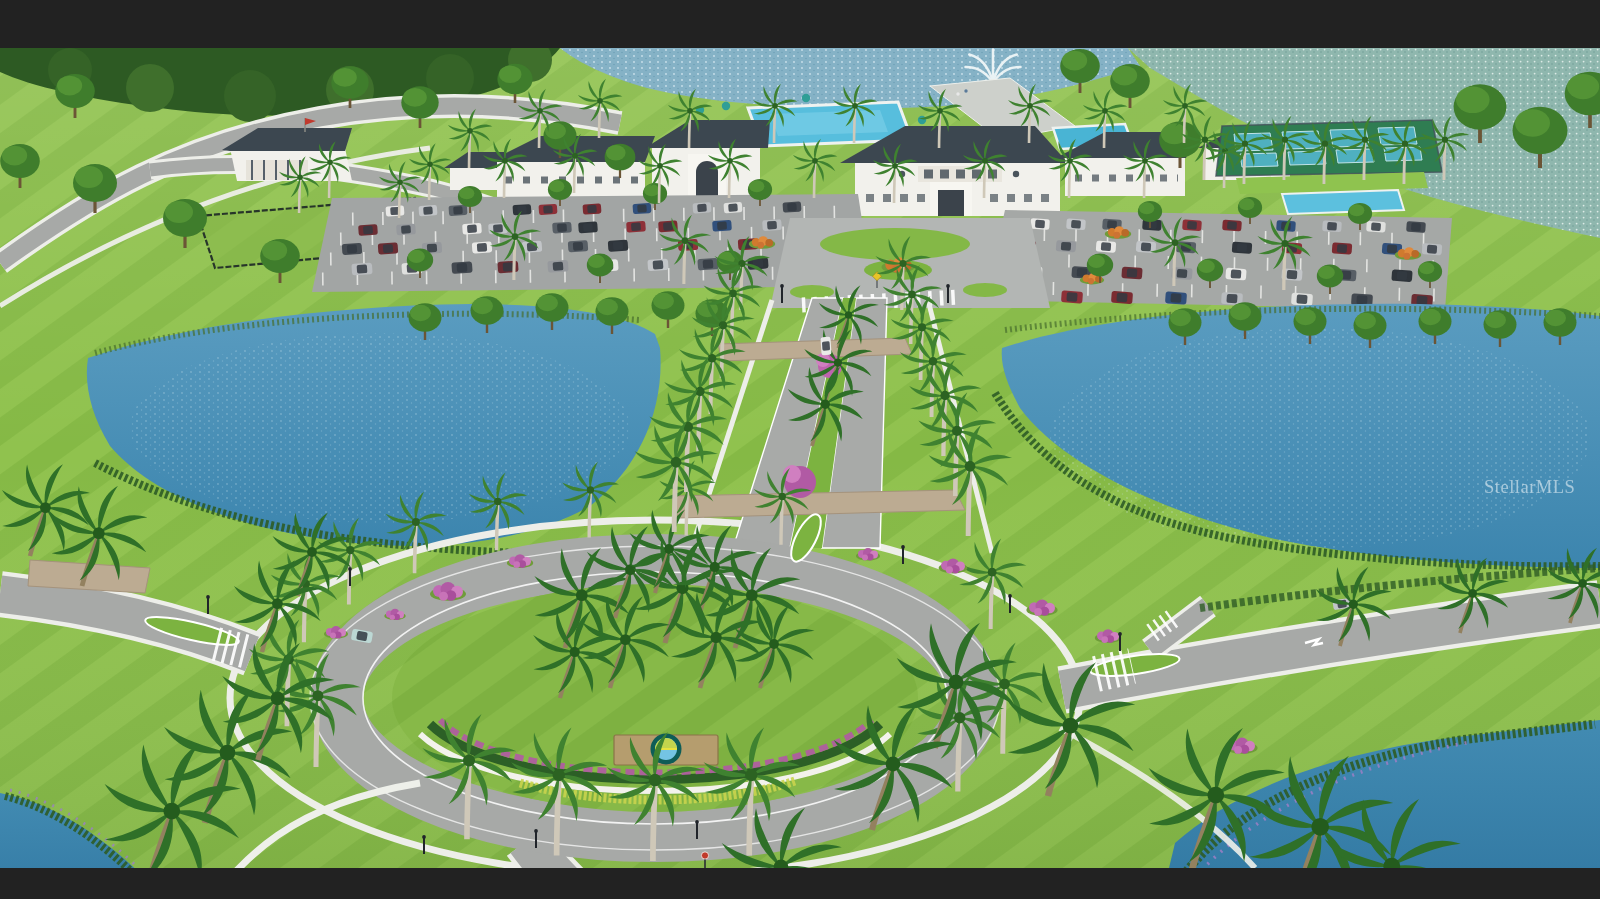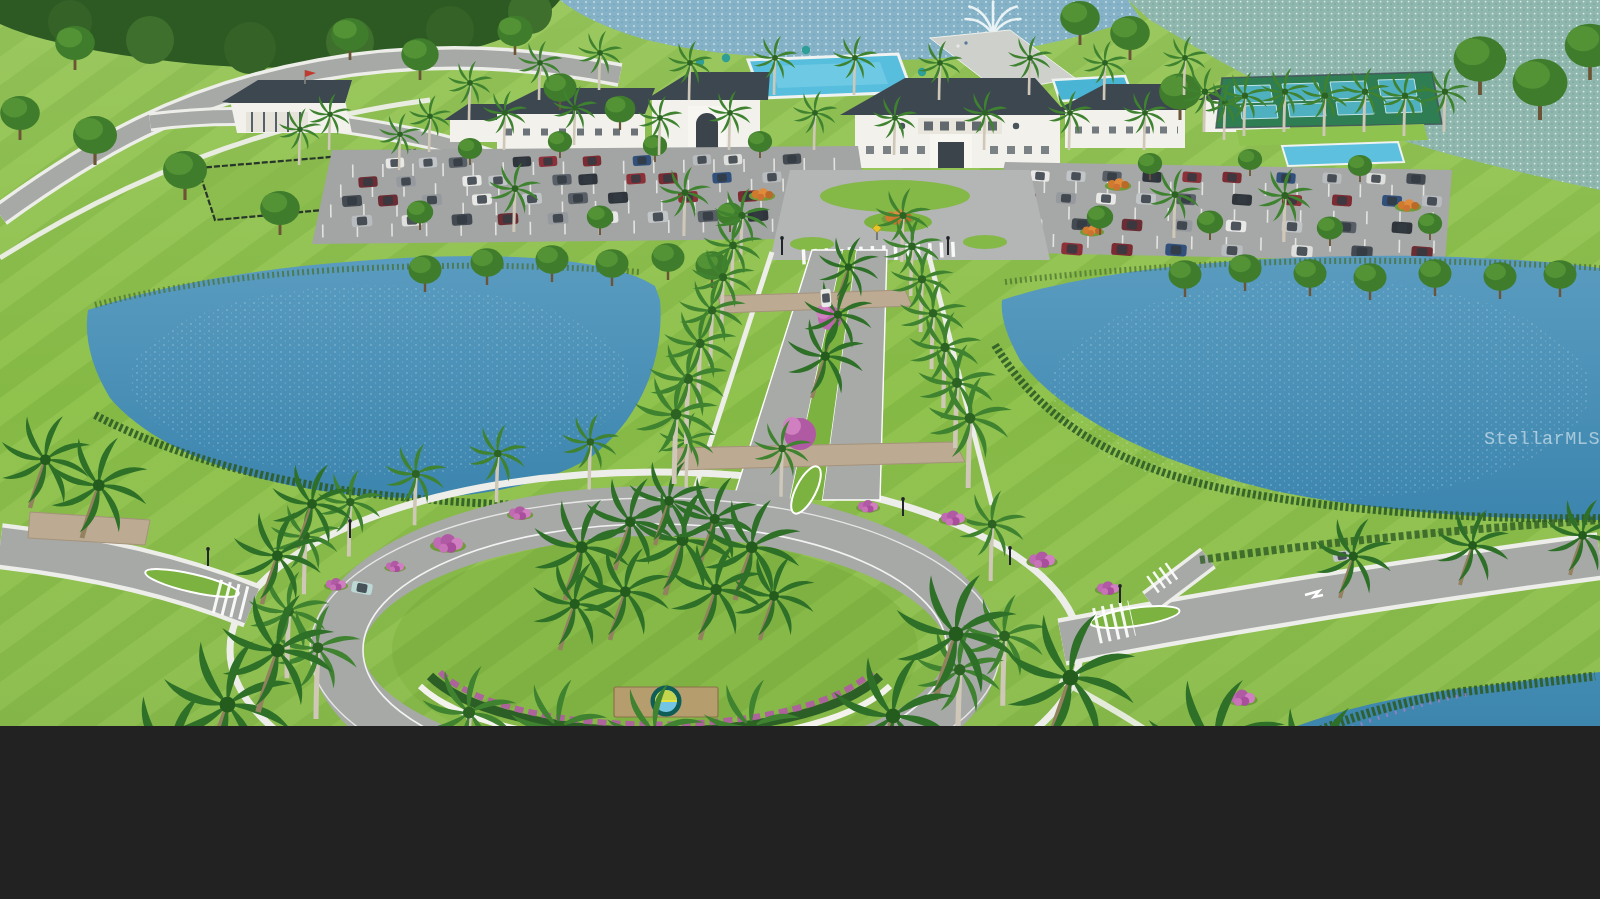--- a/index.html
+++ b/index.html
@@ -1,17 +1,17 @@
 <!DOCTYPE html>
 <html style="--grass: #8cbd4a; --grass-dark: #6da036; --forest: #2d5a23; --water-main: #4a90b6; --water-deep: #2f78a3; --water-shimmer: #8fb7ae; --road: #a7a9a7; --sidewalk: #edeee9; --paver: #bcab92; --roof: #3c4750; --wall-white: #f2f1ec; --pool: #57bedd; --flower-pink: #bf64ae; --flower-orange: #d07a2e; --flower-purple: #9b7fc4; --monument-tan: #b59d6e; --logo-teal: #0e5d57; --logo-leaf: #c3d44d; --logo-water: #74c4e4;"><head>
 <meta charset="utf-8">
 <style>
   html,body{margin:0;padding:0;background:#222;}
-  .stage{position:relative;width:1600px;height:726px;overflow:hidden;
-         font-family:Liberation Mono, monospace;background:var(--grass,#8cbd4a);}
+  .stage{position:relative;width:1600px;height:820px;overflow:hidden;
+         font-family:Liberation Serif, serif;background:var(--grass,#8cbd4a);margin-top:48px;}
   .stage svg{position:absolute;inset:0;display:block;}
   .watermark{position:absolute;left:1484px;top:429px;font-size:18.5px;letter-spacing:.5px;
              color:rgba(255,255,255,.52);user-select:none;pointer-events:none;}
 </style>
 </head>
 <body>
 
 <div class="stage">
 <svg viewBox="0 0 1600 899" width="1600" height="899">
 <defs>

